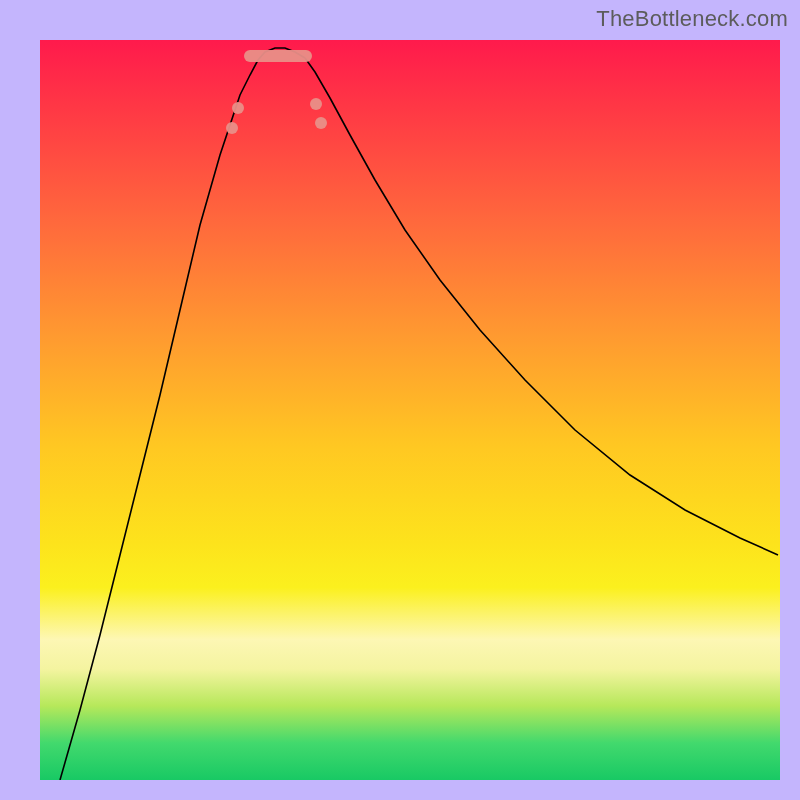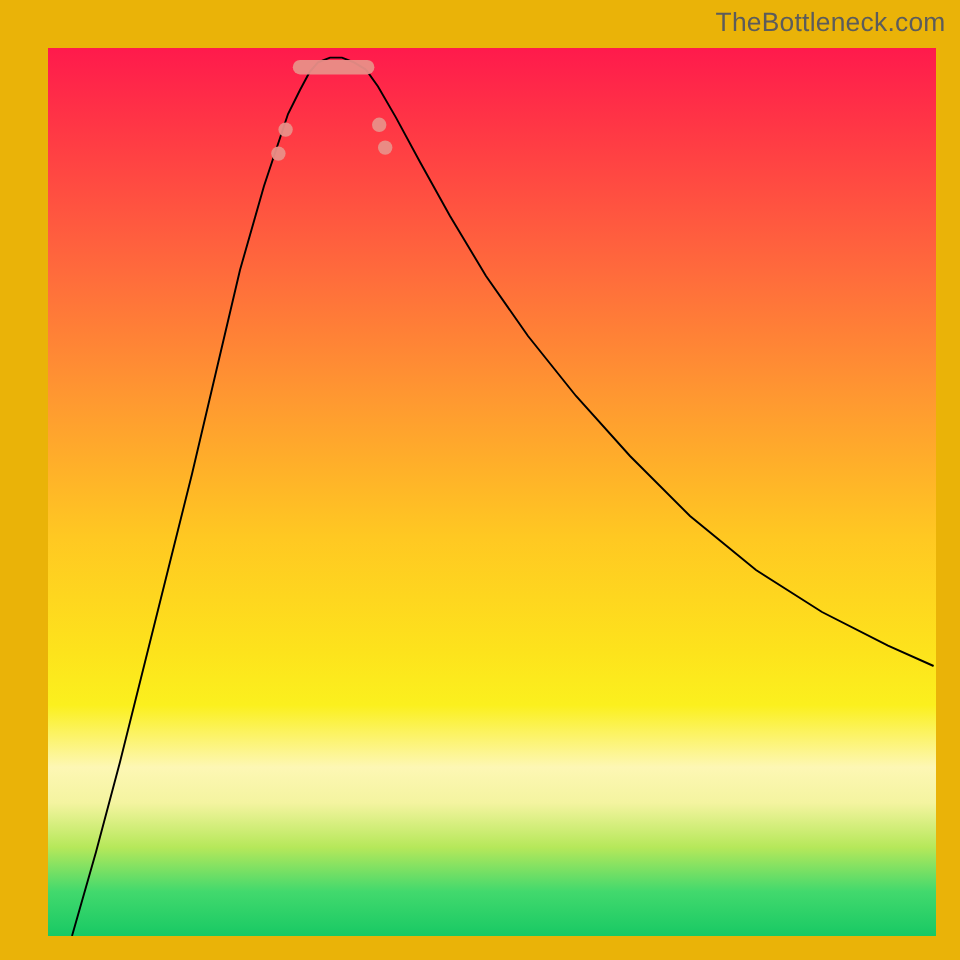--- a/index.html
+++ b/index.html
@@ -8,21 +8,21 @@
     width: 800px;
     height: 800px;
     background: #000;
     overflow: hidden;
     font-family: Arial, Helvetica, sans-serif;
   }
   .stage {
     position: relative;
     width: 800px;
     height: 800px;
-    background: #eab308;
+    background: #c4b5fd;
   }
   .watermark {
     position: absolute;
     top: 6px;
     right: 12px;
     color: #5c5c5c;
     font-size: 22px;
     letter-spacing: 0.2px;
     z-index: 10;
   }

